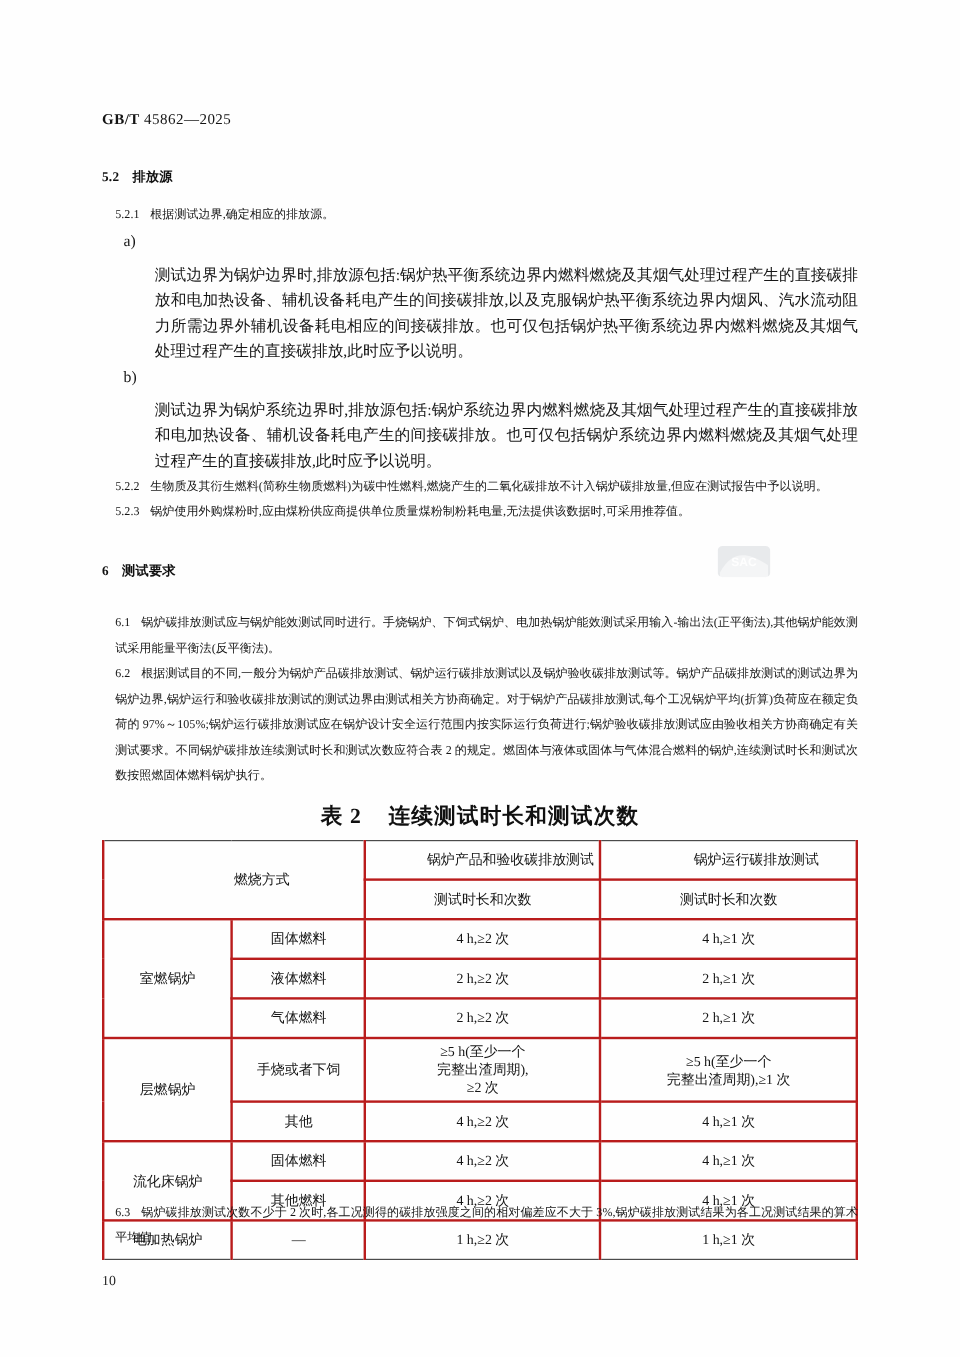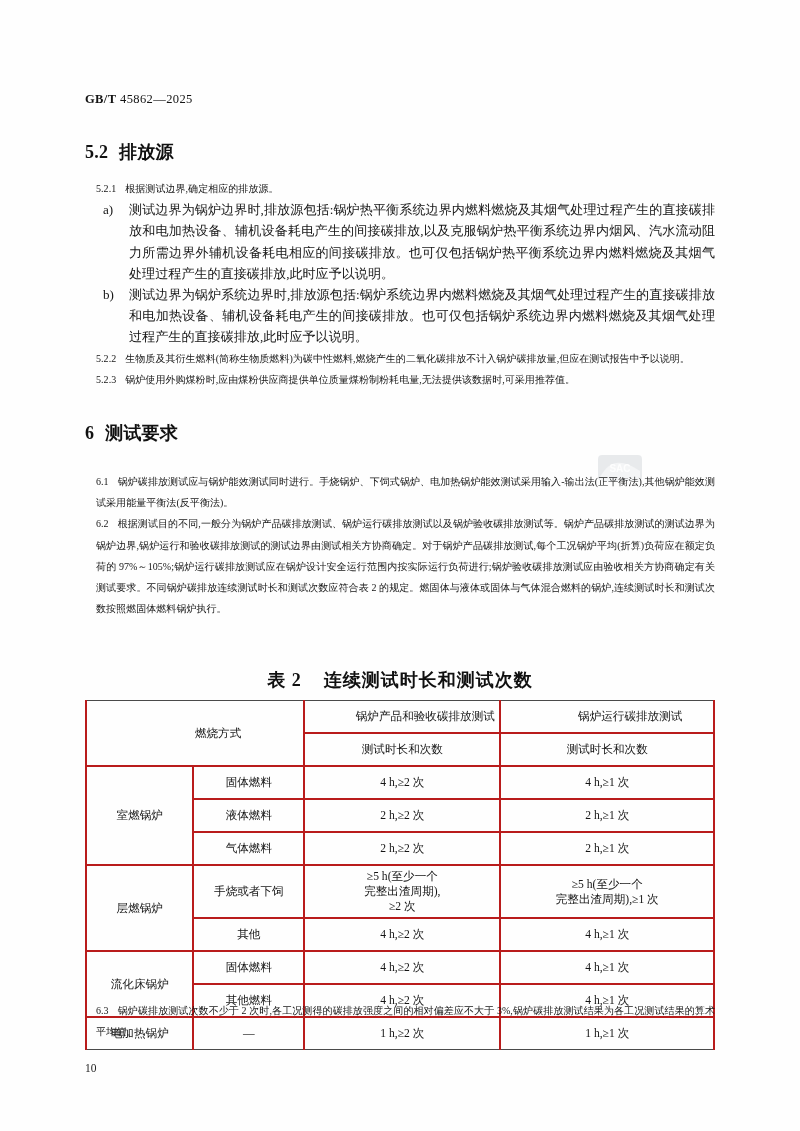--- a/index.html
+++ b/index.html
@@ -38,21 +38,21 @@
     font-family: "Liberation Serif", serif;
   }
   
   .content {
     position: absolute;
     left: 85px;
     top: 140px;
     width: 630px;
   }
   .sec-head {
-    font-size: 18px;
+    font-size: 11px;
     font-weight: bold;
     color: #111;
     margin: 0 0 14px 0;
     letter-spacing: .2px;
   }
   .sec-head .num { margin-right: 11px; }
   .para {
     font-size: 10px;
     line-height: 21.2px;
     text-align: justify;
@@ -75,20 +75,21 @@
     flex: 0 0 44px;
     text-align: left;
     padding-left: 18px;
     box-sizing: border-box;
     font-family: "Liberation Serif", serif;
   }
   .list-item .itxt {
     flex: 1 1 auto;
     text-align: justify;
     text-justify: inter-ideograph;
+    margin-top: 28px;
   }
   .gap-m { height: 12px; }
   .gap-xl { height: 31px; }
 
   
   .watermark {
     position: absolute;
     left: 598px;
     top: 455px;
     width: 44px;

